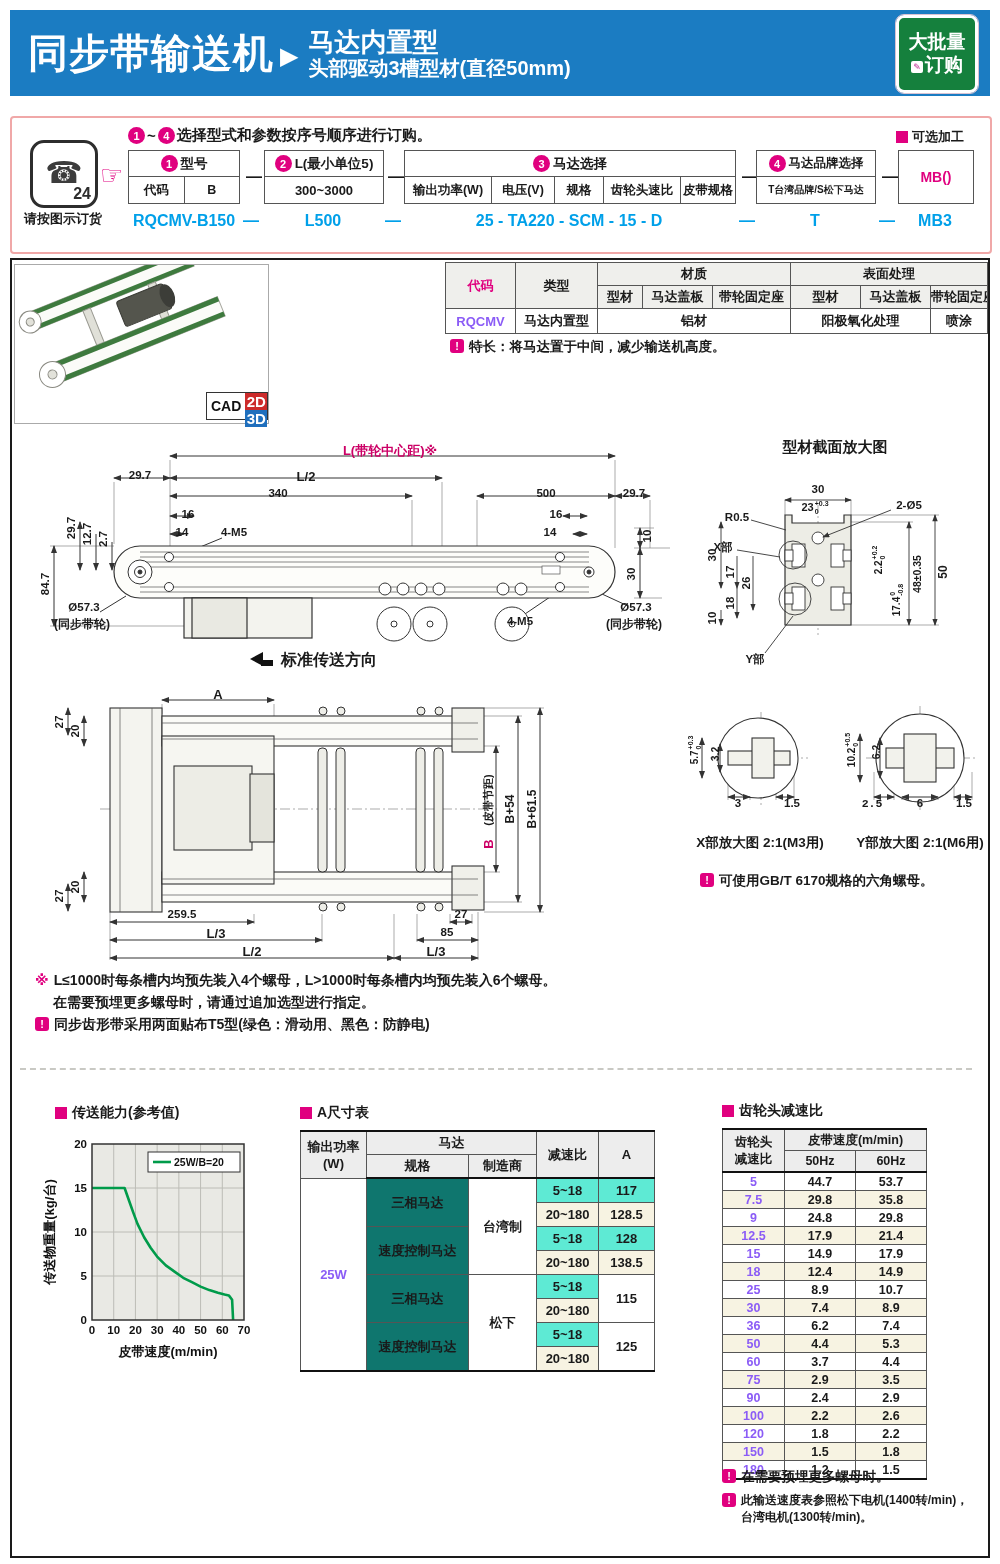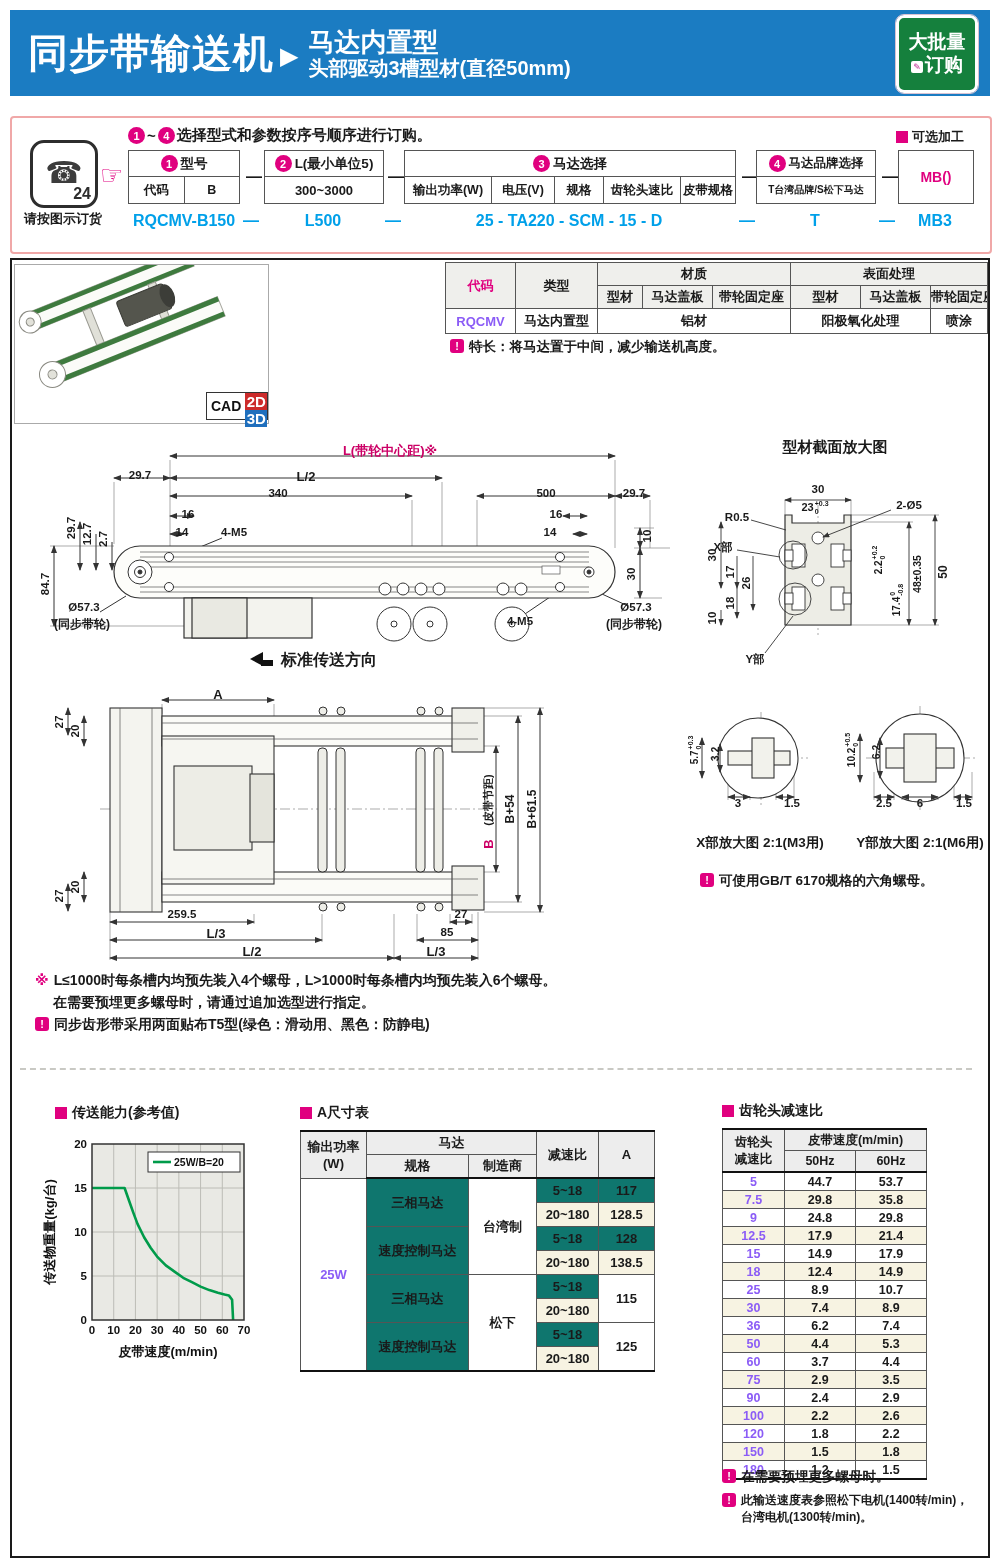--- a/index.html
+++ b/index.html
@@ -65,21 +65,21 @@
   .cs-title{position:absolute;left:690px;top:438px;width:290px;text-align:center;font-size:15px;font-weight:bold;}
   .dir-note{position:absolute;left:250px;top:650px;display:flex;align-items:center;font-size:16px;font-weight:bold;gap:8px;}
   .arr-l{display:inline-block;width:0;height:0;border-top:7px solid transparent;border-bottom:7px solid transparent;border-right:13px solid #111;}
   .arr-tail{display:inline-block;width:12px;height:6px;background:#111;margin-left:-2px;}
   .det-cap{position:absolute;transform:translateX(-50%);font-size:13.5px;font-weight:bold;white-space:nowrap;}
   .divider{left:20px;top:1068px;width:952px;border-top:2px dashed #c9c9c4;}
   
   .panel-title{position:absolute;display:flex;align-items:center;gap:5px;font-size:14px;font-weight:bold;}
   .a-table{left:300px;top:1130px;width:354px;font-size:13px;}
   .a-table th{background:#ededed;height:22px;}
-  .a-table td{height:23px;background:#0f766e;}
+  .a-table td{height:23px;background:#5eead4;}
   .a-table tr.alt td{background:#f7f3e2;}
   .a-table td.cream{background:#0f766e;}
   .a-table td.white{background:#fff;}
   .gear-table{left:722px;top:1128px;width:204px;font-size:12.5px;}
   .gear-table th{background:#ededed;height:20px;}
   .gear-table td{height:17px;background:#fff;}
   .gear-table tr.alt td{background:#f7f3e2;}
   .thick-b{border-bottom:2px solid #111 !important;}
   .thick-t{border-top:2px solid #111 !important;}
   .gnote{position:absolute;display:flex;gap:5px;font-weight:bold;align-items:flex-start;}
@@ -501,21 +501,21 @@
       </g>
     </svg>
     <div class="det-cap" style="left:80px;top:144px;">X部放大图 2:1(M3用)</div>
     <div class="det-cap" style="left:240px;top:144px;">Y部放大图 2:1(M6用)</div>
   <span class="dim-label rot" style="left: 15px; top: 60px; font-size: 10px;">5.7<span class="tol">
           <i>+0.3</i>
           <i>0</i>
         </span></span><span class="dim-label rot" style="left: 35px; top: 64px; font-size: 10.5px;">3.2</span><span class="dim-label" style="left: 58px; top: 114px;">3</span><span class="dim-label" style="left: 112px; top: 114px;">1.5</span><span class="dim-label rot" style="left: 172px; top: 60px; font-size: 10px;">10.2<span class="tol">
           <i>+0.5</i>
           <i>0</i>
-        </span></span><span class="dim-label rot" style="left: 196px; top: 62px; font-size: 10.5px;">6.2</span><span class="dim-label" style="left: 204px; top: 114px;">2.5</span><span class="dim-label" style="left: 240px; top: 114px;">6</span><span class="dim-label" style="left: 284px; top: 114px;">1.5</span></div>
+        </span></span><span class="dim-label rot" style="left: 196px; top: 62px; font-size: 10.5px;">6.2</span><span class="dim-label" style="left: 192px; top: 114px; font-family: Liberation Mono, monospace;">2.5</span><span class="dim-label" style="left: 240px; top: 114px;">6</span><span class="dim-label" style="left: 284px; top: 114px;">1.5</span></div>
   <div class="note-line" style="left:700px;top:872px;">
     <span class="bang">!</span>
     <span>可使用GB/T 6170规格的六角螺母。</span>
   </div>
 
   <div class="note-line" style="left:35px;top:972px;font-size:14px;">
     <span class="star">※</span>
     <span>L≤1000时每条槽内均预先装入4个螺母，L&gt;1000时每条槽内均预先装入6个螺母。</span>
   </div>
   <div class="note-line" style="left:53px;top:994px;font-size:14px;">

